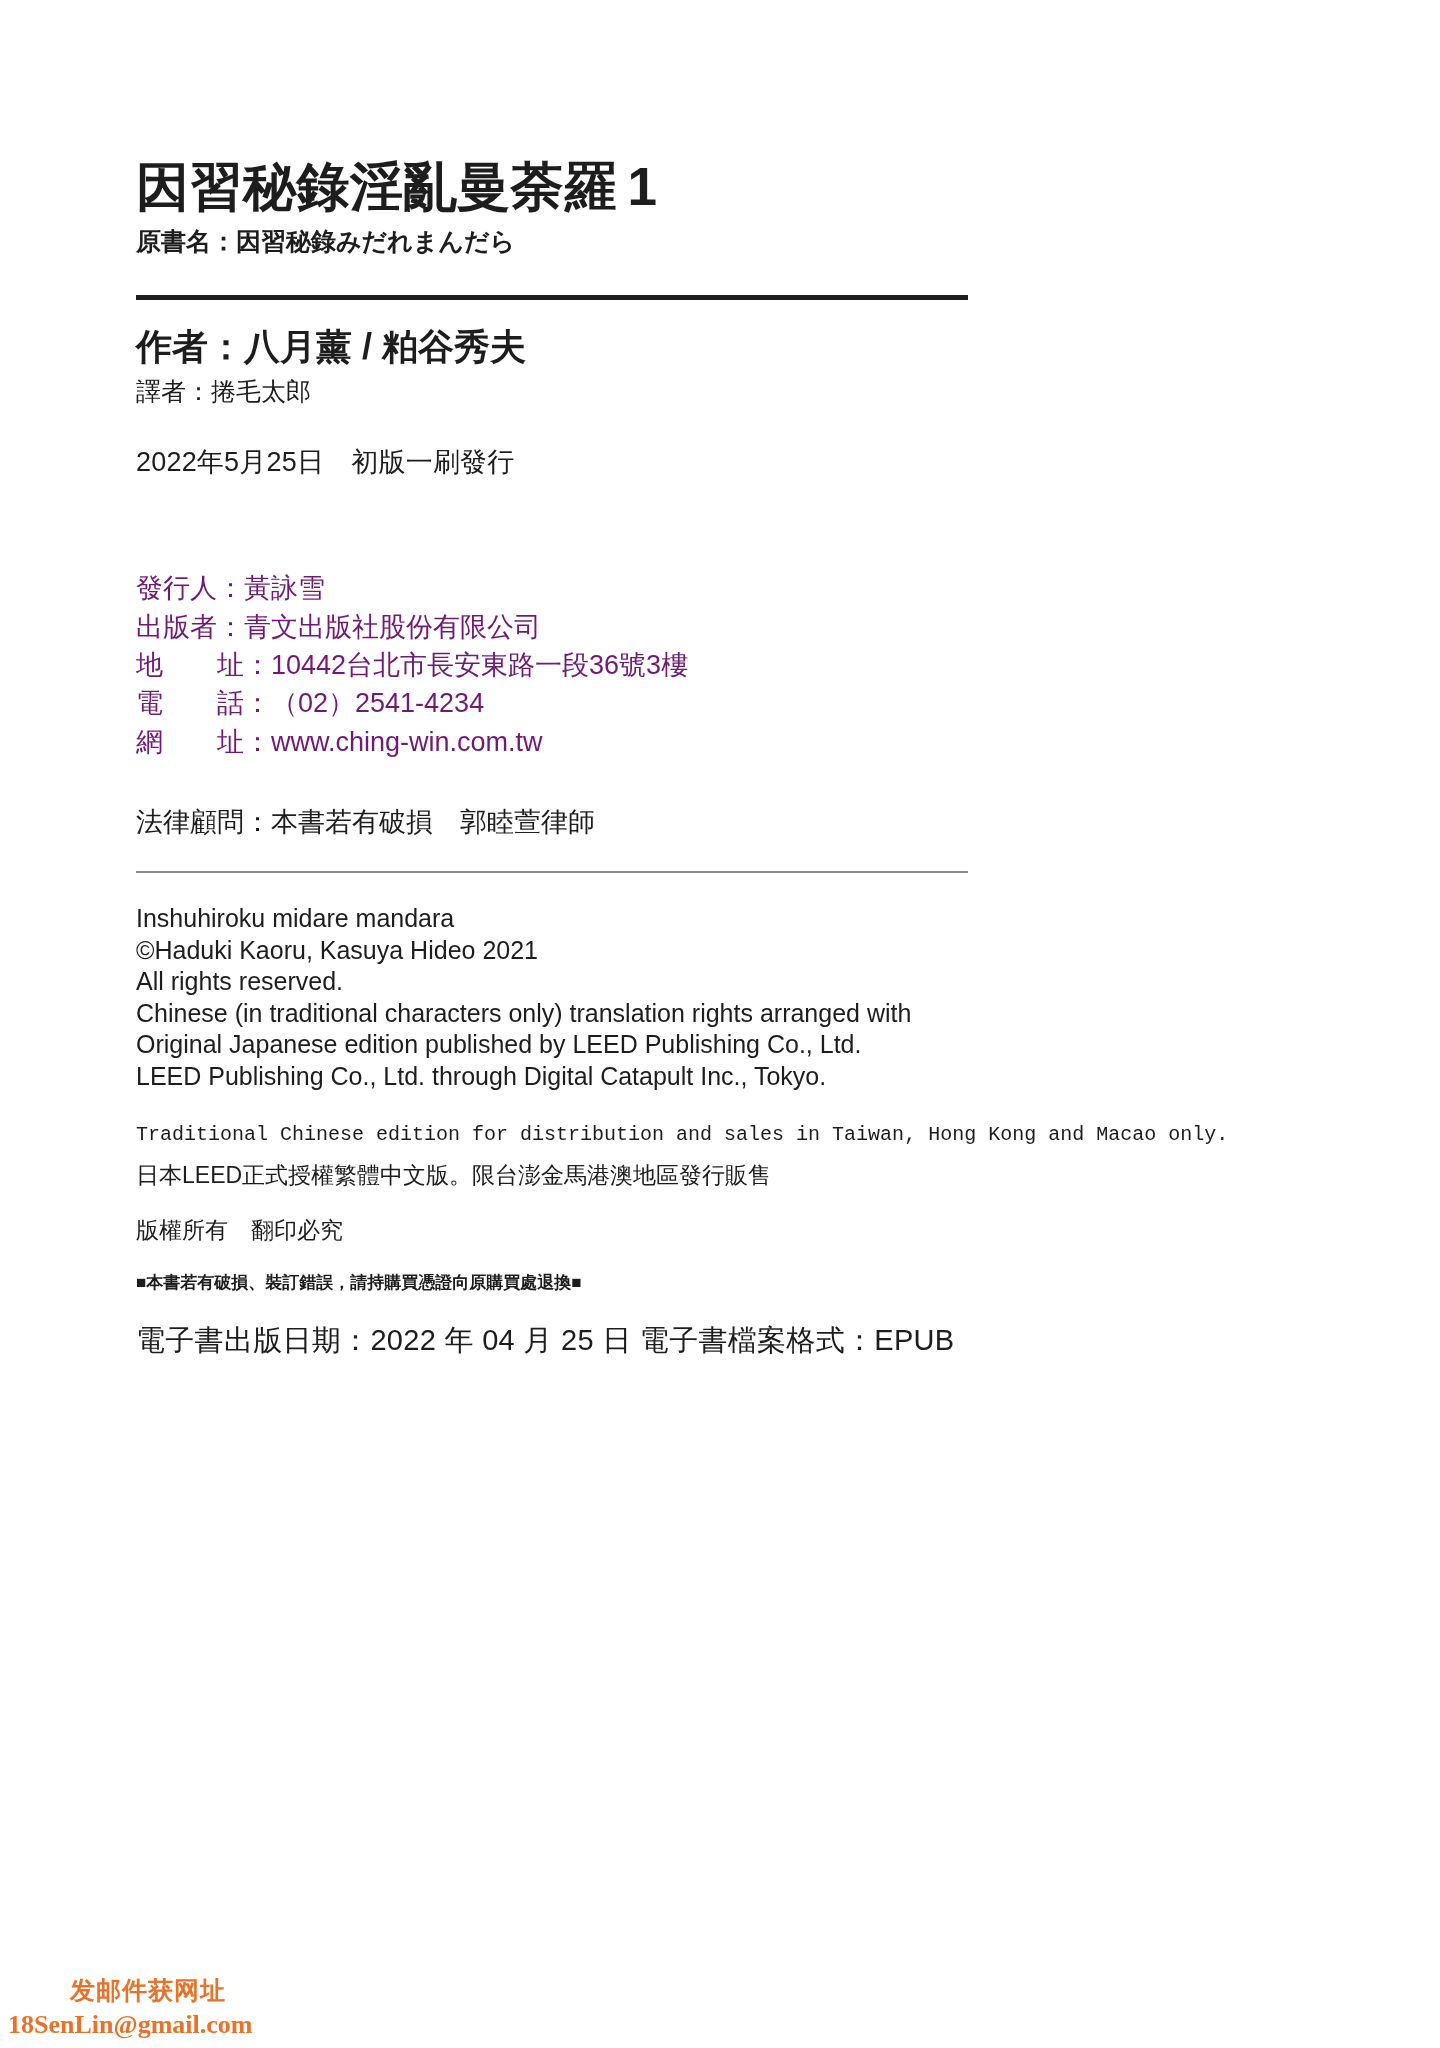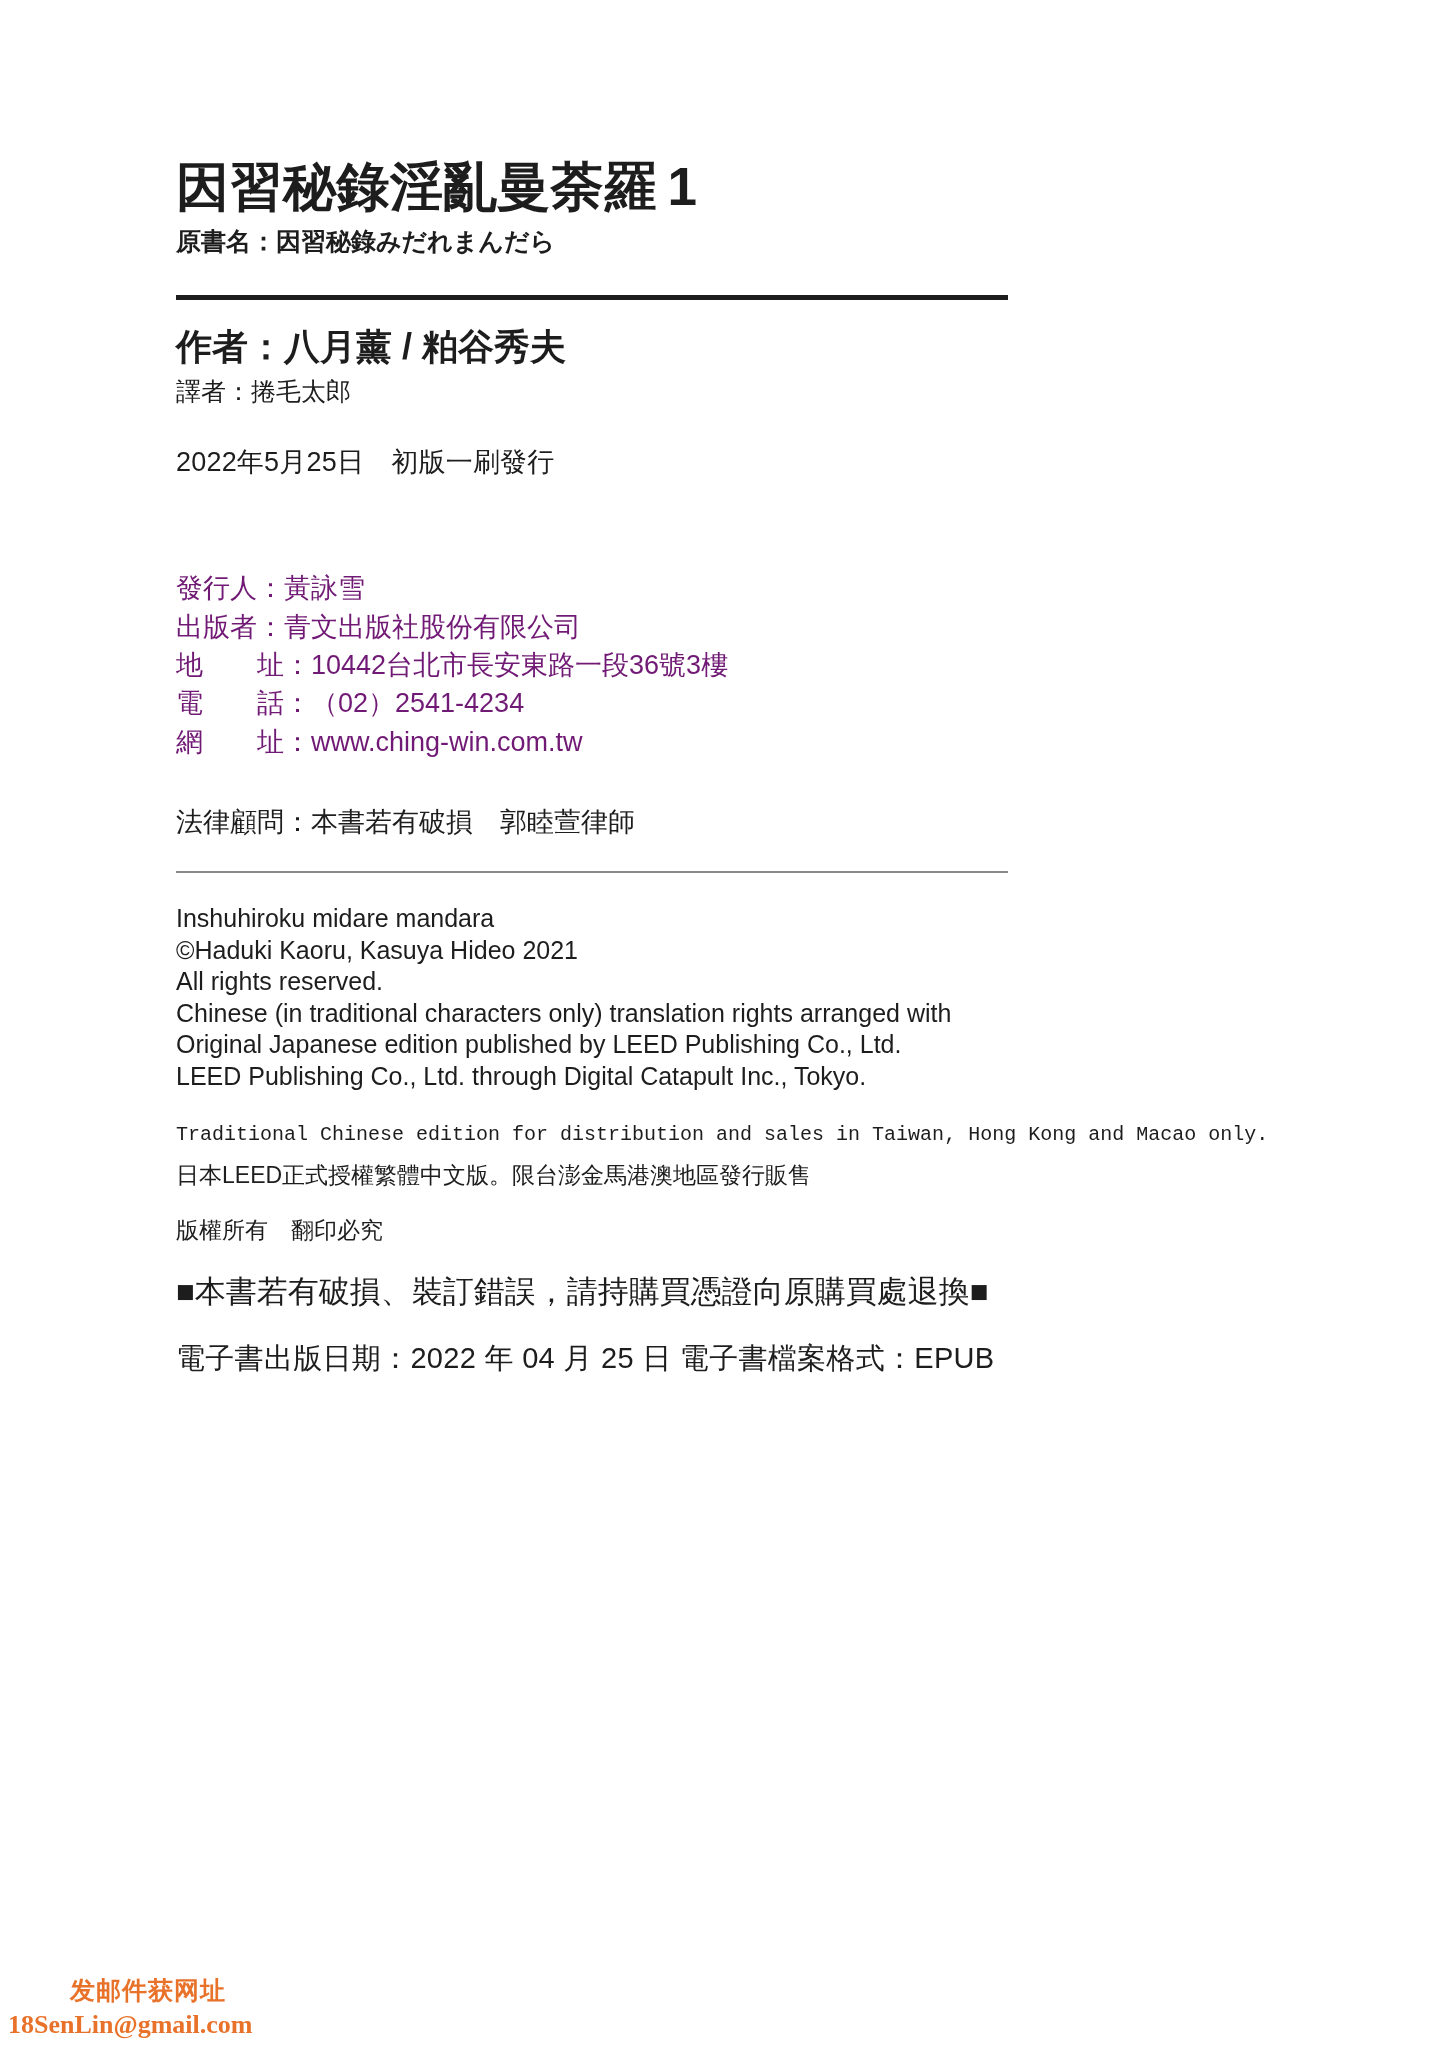--- a/index.html
+++ b/index.html
@@ -23,21 +23,20 @@
     width: 1440px;
     height: 2048px;
     background: #fff;
   }
 
   .content {
     position: absolute;
     left: 136px;
     top: 0;
     width: 832px;
-    margin-left: 40px;
   }
 
   
   .title-block {
     padding-top: 158px;
   }
   .book-title {
     font-size: 53px;
     font-weight: 700;
     letter-spacing: 0.5px;
@@ -154,22 +153,22 @@
   .notice-rights {
     margin-top: 25px;
     font-size: 23px;
     font-weight: 400;
     line-height: 1.3;
     color: #1d1d1d;
     white-space: nowrap;
   }
   .notice-damage {
     margin-top: 26px;
-    font-size: 31px;
-    font-weight: 400;
+    font-size: 17px;
+    font-weight: 700;
     line-height: 1.3;
     color: #1d1d1d;
     white-space: nowrap;
   }
   .ebook-line {
     margin-top: 28px;
     font-size: 29px;
     font-weight: 400;
     line-height: 1.3;
     color: #1d1d1d;

